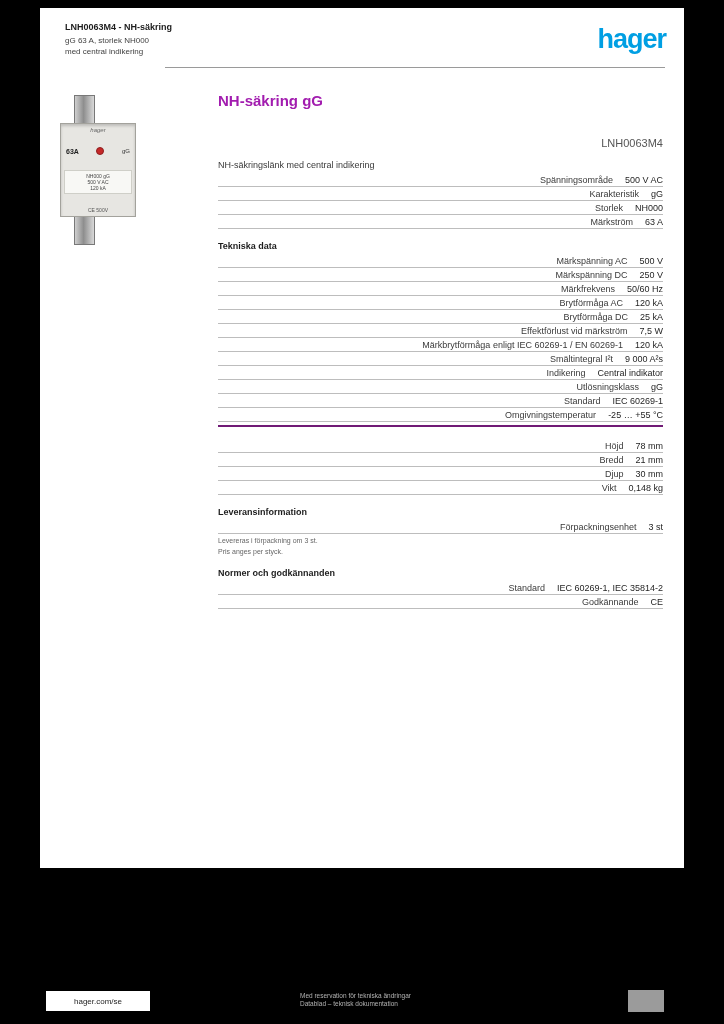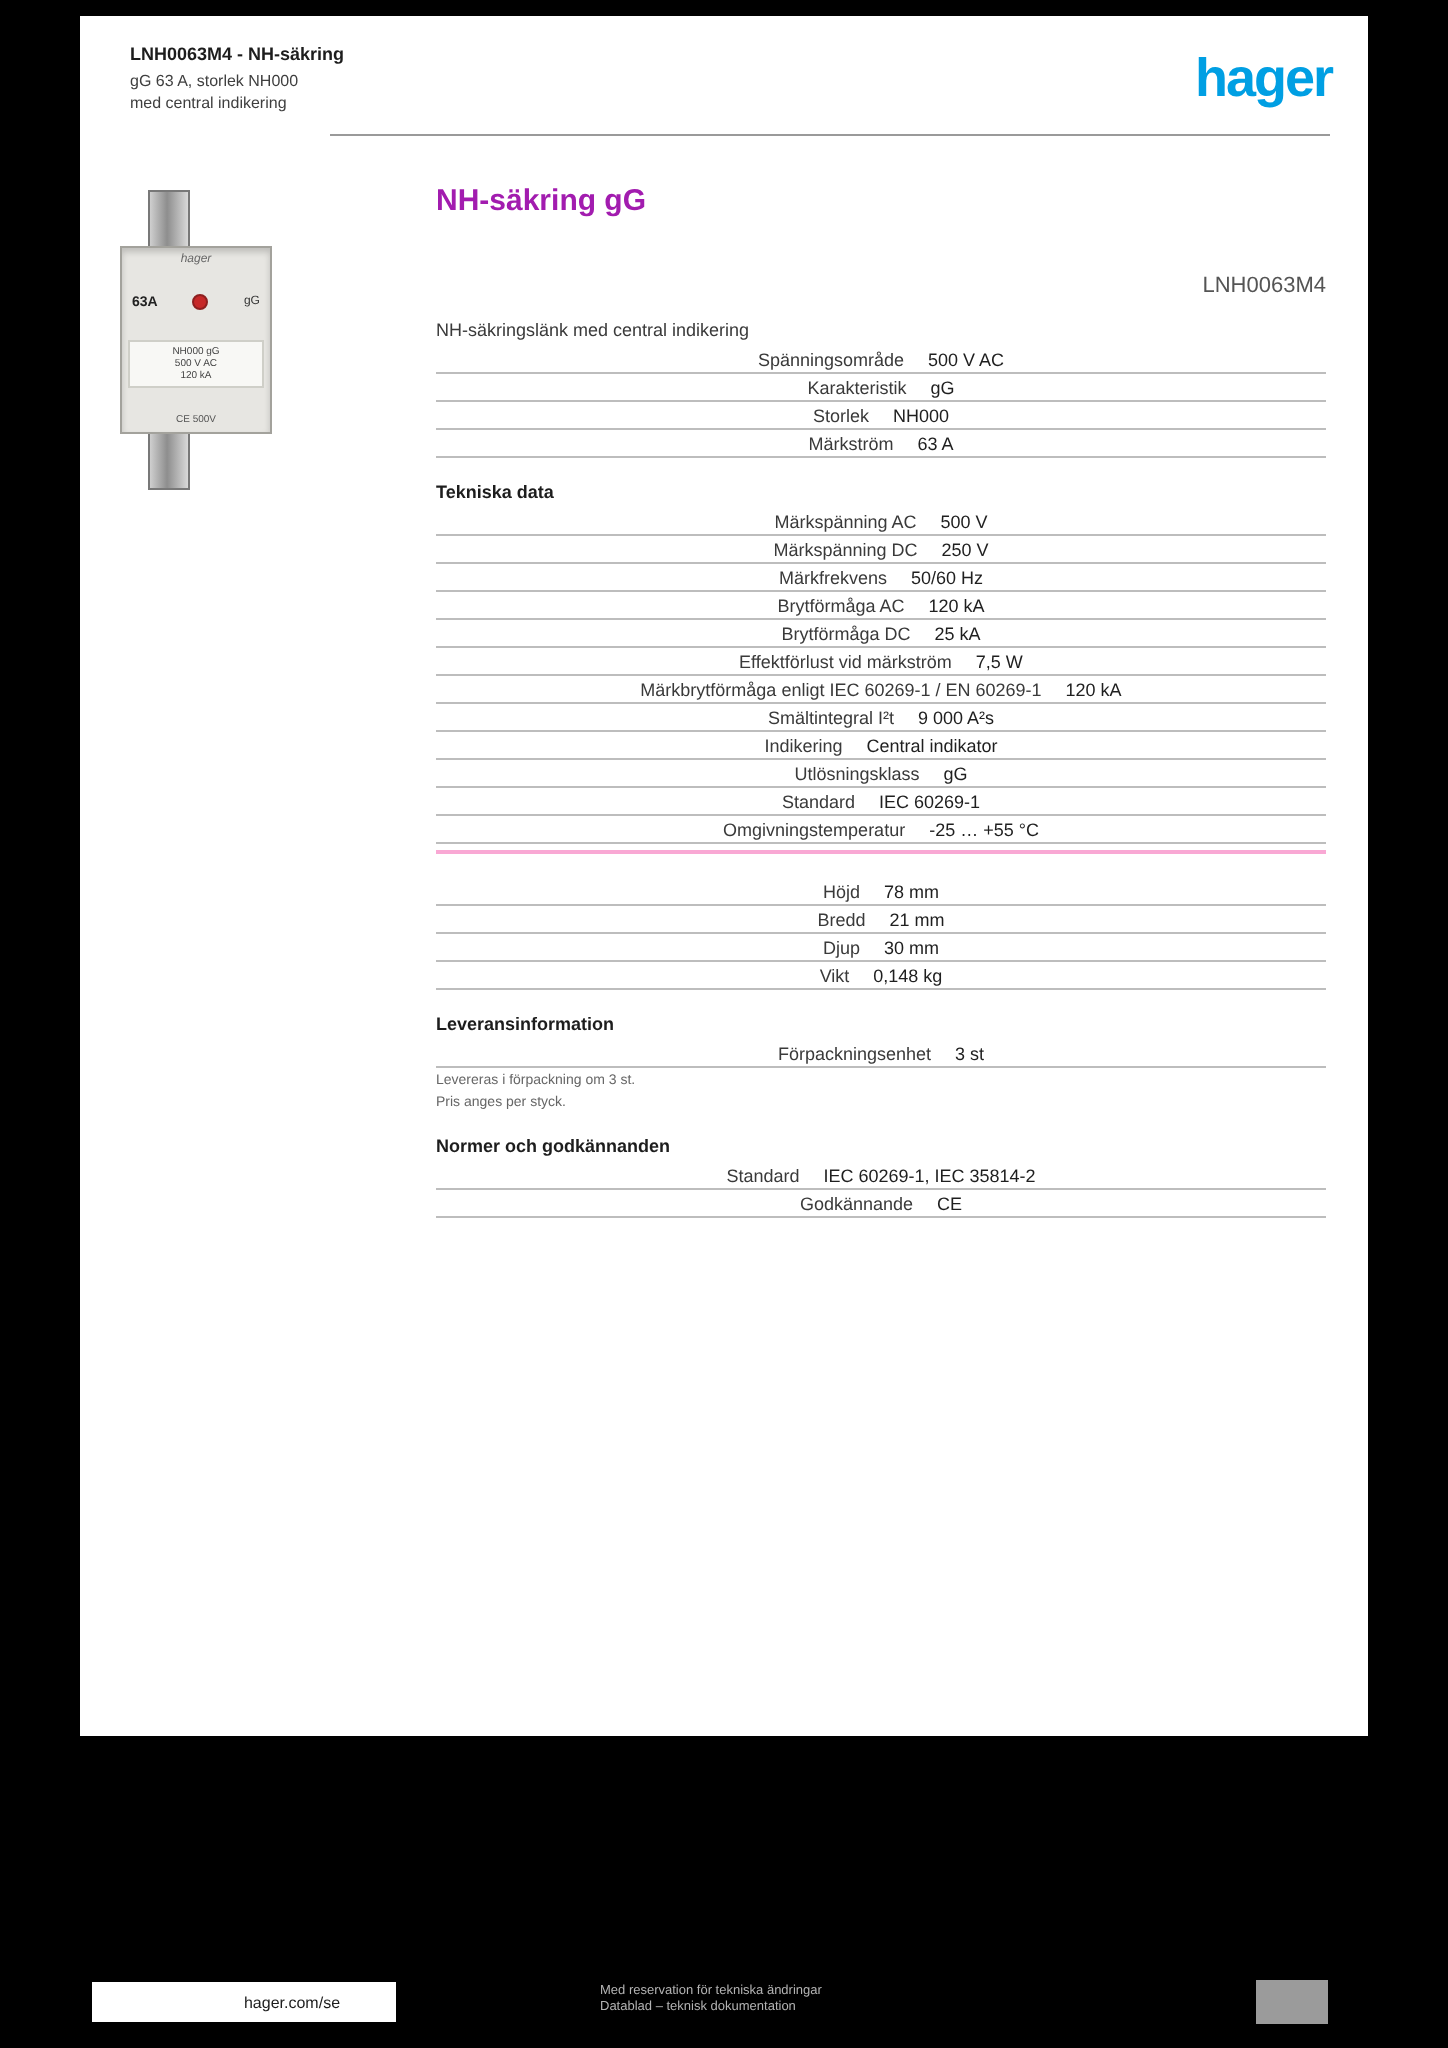--- a/index.html
+++ b/index.html
@@ -54,34 +54,34 @@
   
   .content { position:absolute; left:178px; top:84px; width:445px; }
   .title { font-size:15px; font-weight:bold; color:#a21caf; }
   .reference { margin-top:28px; font-size:11px; color:#555;text-align:right; }
   #spec-sections { margin-top:10px; }
   .section { margin-top:12px; }
   .section:first-child { margin-top:0; }
   .sec-heading { font-size:9px; font-weight:bold; color:#1d1d1d; margin-bottom:3px; }
   .sec-intro { font-size:9px; color:#3a3a3a; padding:1px 0 3px 0; }
   .spec-row {
-    display:flex; justify-content:center; align-items:flex-end;
+    display:flex; justify-content:flex-end; align-items:flex-end;
     border-bottom:1px solid #bdbdbd; padding:2px 0 1px 0;
     font-size:9px; line-height:10px;
   }
   .row-label { color:#3a3a3a; }
   .row-value { color:#1f1f1f; text-align:right; white-space:nowrap; margin-left:12px; }
   .sec-note { font-size:7px; color:#666; line-height:9px; margin-top:2px; }
-  .divider-after { border-bottom:2px solid #f9a8d4; padding-bottom:3px; }
+  .divider-after { border-bottom:2px solid #701a75; padding-bottom:3px; }
 
   
   .footer-site {
     position:absolute; left:46px; top:991px; width:104px; height:20px;
     background:#ffffff; display:flex; align-items:center; justify-content:center;
-    font-size:8px; color:#1d1d1d;padding-left:48px;
+    font-size:8px; color:#1d1d1d;
   }
   .footer-center {
     position:absolute; left:300px; top:992px; width:230px;
     color:#b3b3b3; font-size:6.5px; line-height:8px;
   }
   .footer-box {
     position:absolute; left:628px; top:990px; width:36px; height:22px;
     background:#9b9b9b;
   }
 </style>

